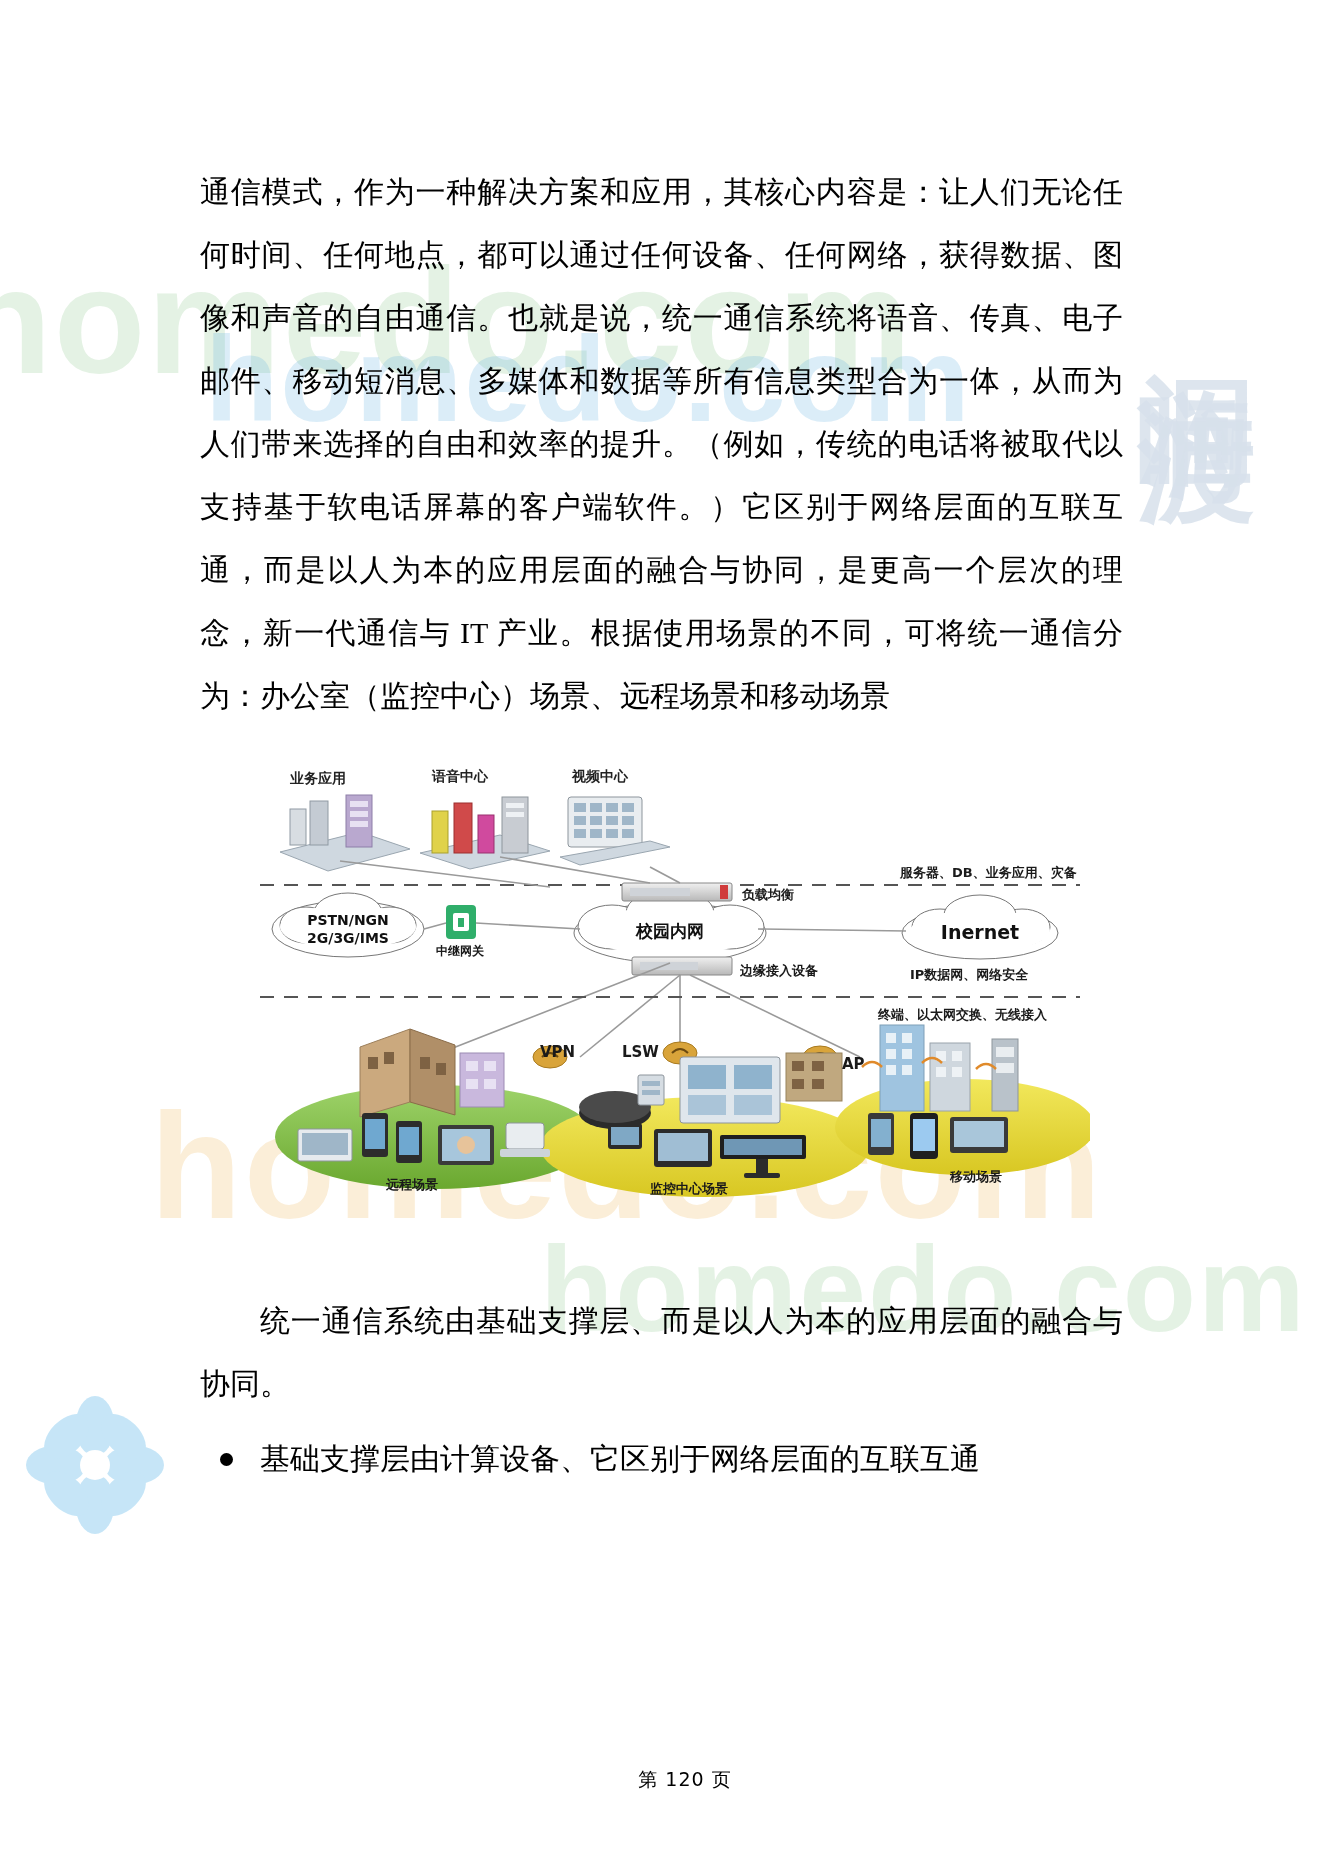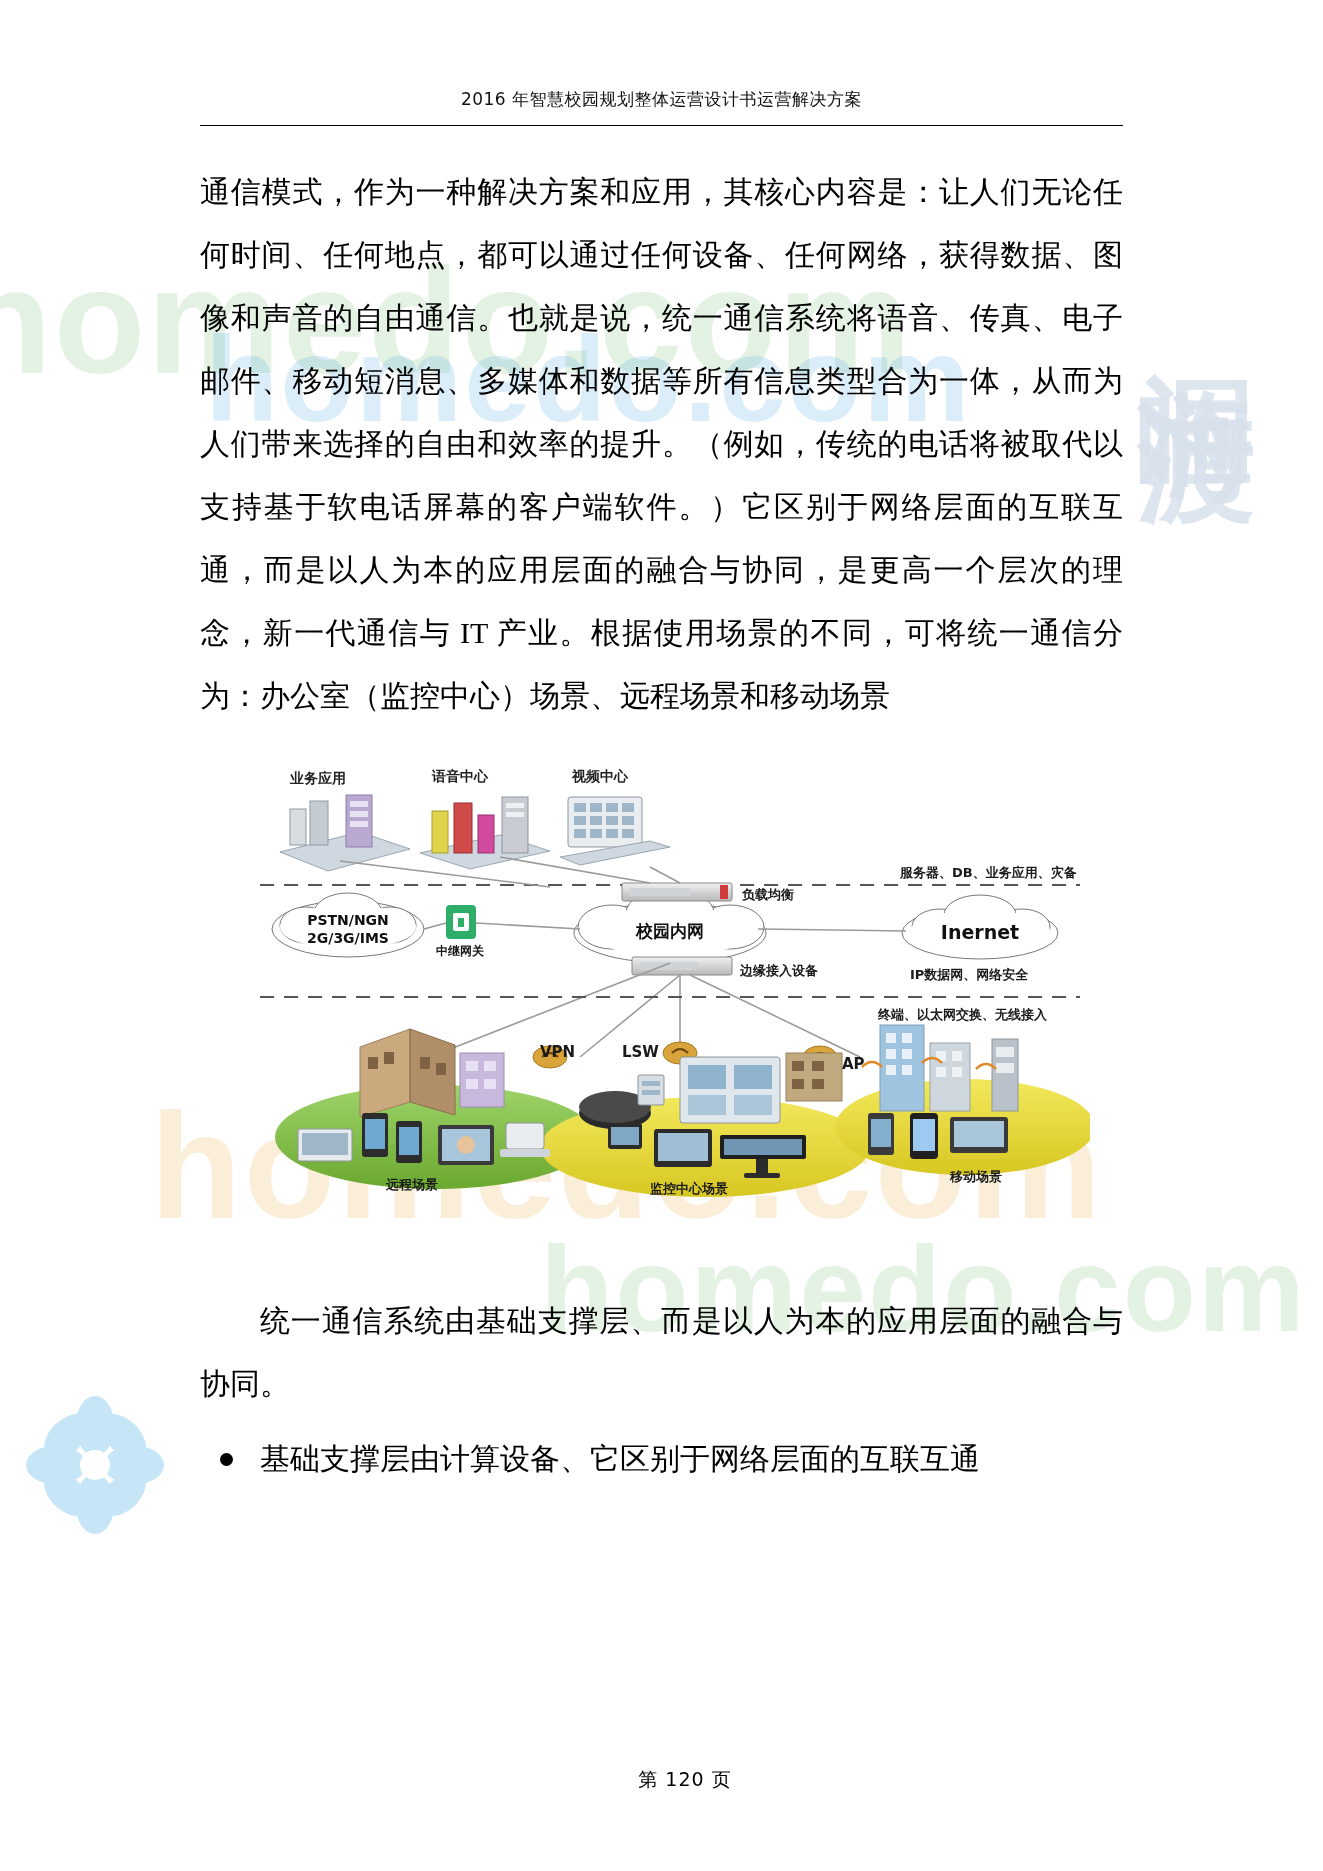--- a/index.html
+++ b/index.html
@@ -193,21 +193,20 @@
       <ellipse cx="24" cy="50" rx="20" ry="13"></ellipse>
       <ellipse cx="76" cy="50" rx="20" ry="13"></ellipse>
       <ellipse cx="31" cy="31" rx="18" ry="11" transform="rotate(-45 31 31)"></ellipse>
       <ellipse cx="69" cy="69" rx="18" ry="11" transform="rotate(-45 69 69)"></ellipse>
       <ellipse cx="69" cy="31" rx="18" ry="11" transform="rotate(45 69 31)"></ellipse>
       <ellipse cx="31" cy="69" rx="18" ry="11" transform="rotate(45 31 69)"></ellipse>
     </g>
     <circle cx="50" cy="50" r="10" fill="#ffffff"></circle>
   </svg>
 
-  <div class="header">2016 年智慧校园规划整体运营设计书运营解决方案</div>
 
   <div class="content">
 
     <p class="para">通信模式，作为一种解决方案和应用，其核心内容是：让人们无论任何时间、任何地点，都可以通过任何设备、任何网络，获得数据、图像和声音的自由通信。也就是说，统一通信系统将语音、传真、电子邮件、移动短消息、多媒体和数据等所有信息类型合为一体，从而为人们带来选择的自由和效率的提升。（例如，传统的电话将被取代以支持基于软电话屏幕的客户端软件。）它区别于网络层面的互联互通，而是以人为本的应用层面的融合与协同，是更高一个层次的理念，新一代通信与 IT 产业。根据使用场景的不同，可将统一通信分为：办公室（监控中心）场景、远程场景和移动场景</p>
 
     <div class="figure">
       <svg class="figure-canvas" viewBox="0 0 840 450">
         <defs>
           <linearGradient id="gGreen" x1="0" y1="0" x2="0" y2="1">
             <stop offset="0%" stop-color="#9ed36a"></stop>

